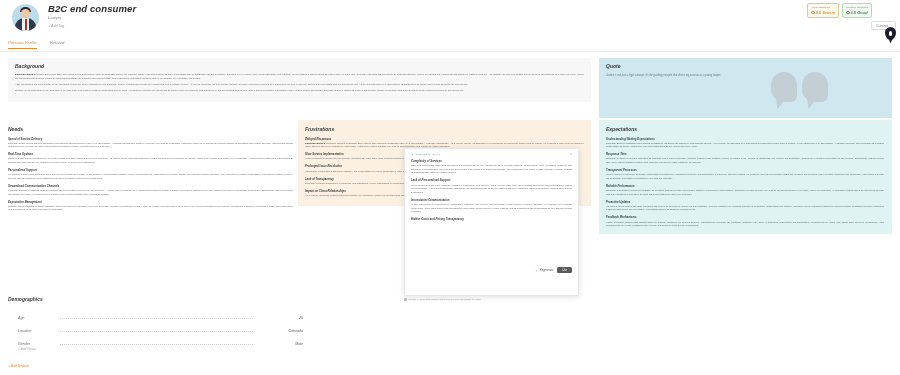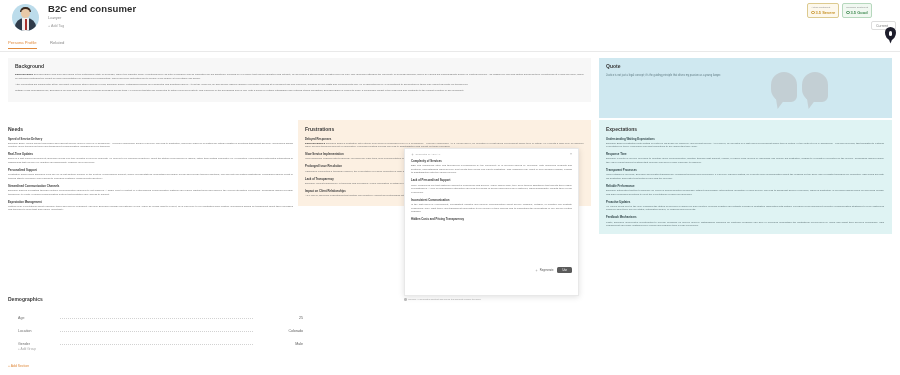--- a/index.html
+++ b/index.html
@@ -4,21 +4,21 @@
 <style>
   * { box-sizing: border-box; }
   html, body {
     margin: 0; padding: 0;
     width: 900px; height: 375px;
     overflow: hidden;
     background: #ffffff;
     font-family: "Liberation Sans", sans-serif;
     color: #3c3c3c;
   }
-  .page { position: relative; width: 900px; height: 375px; background:#fff; }
+  .page { position: relative; width: 900px; height: 375px; background:#fff;font-style:italic; }
 
   
   .topdash {
     position:absolute; top:0; left:0; width:900px; height:1px;
     border-top: 1px dashed #d8d8d8;
   }
   .header {
     position: absolute; top: 0; left: 0; width: 900px; height: 36px;
     background: #ffffff;
   }

